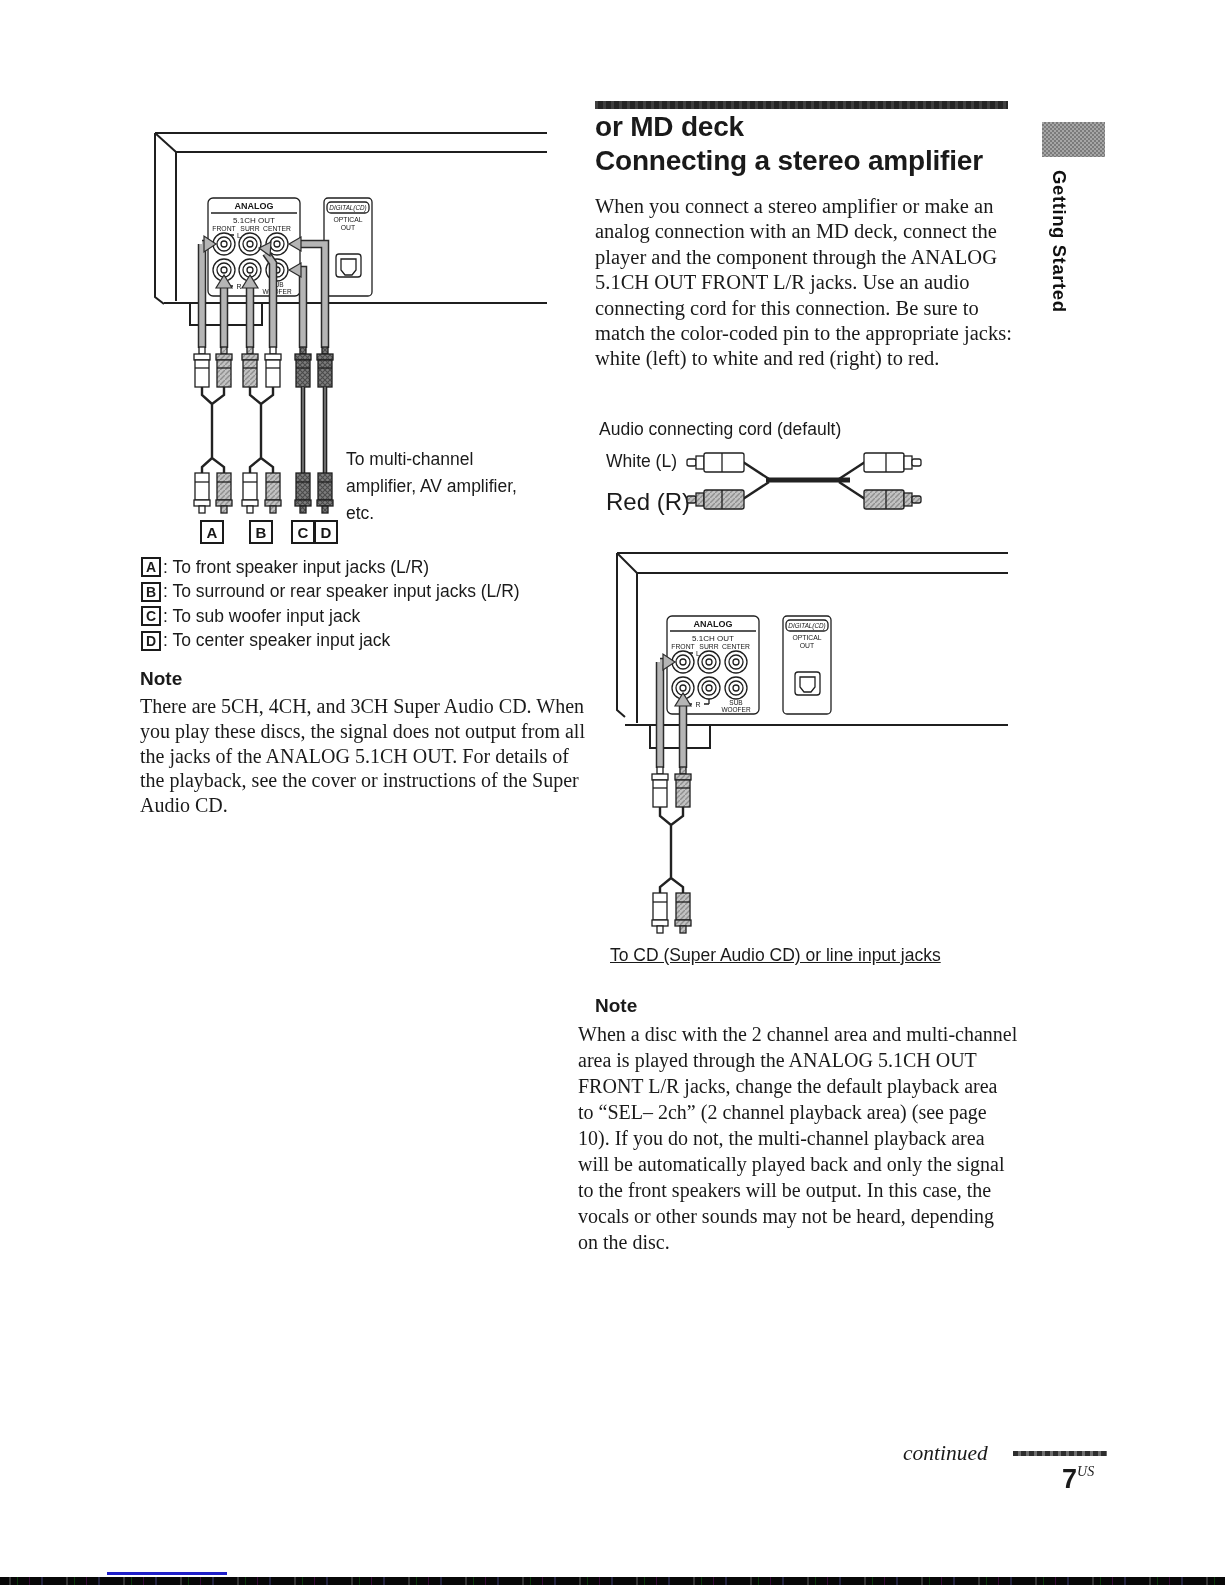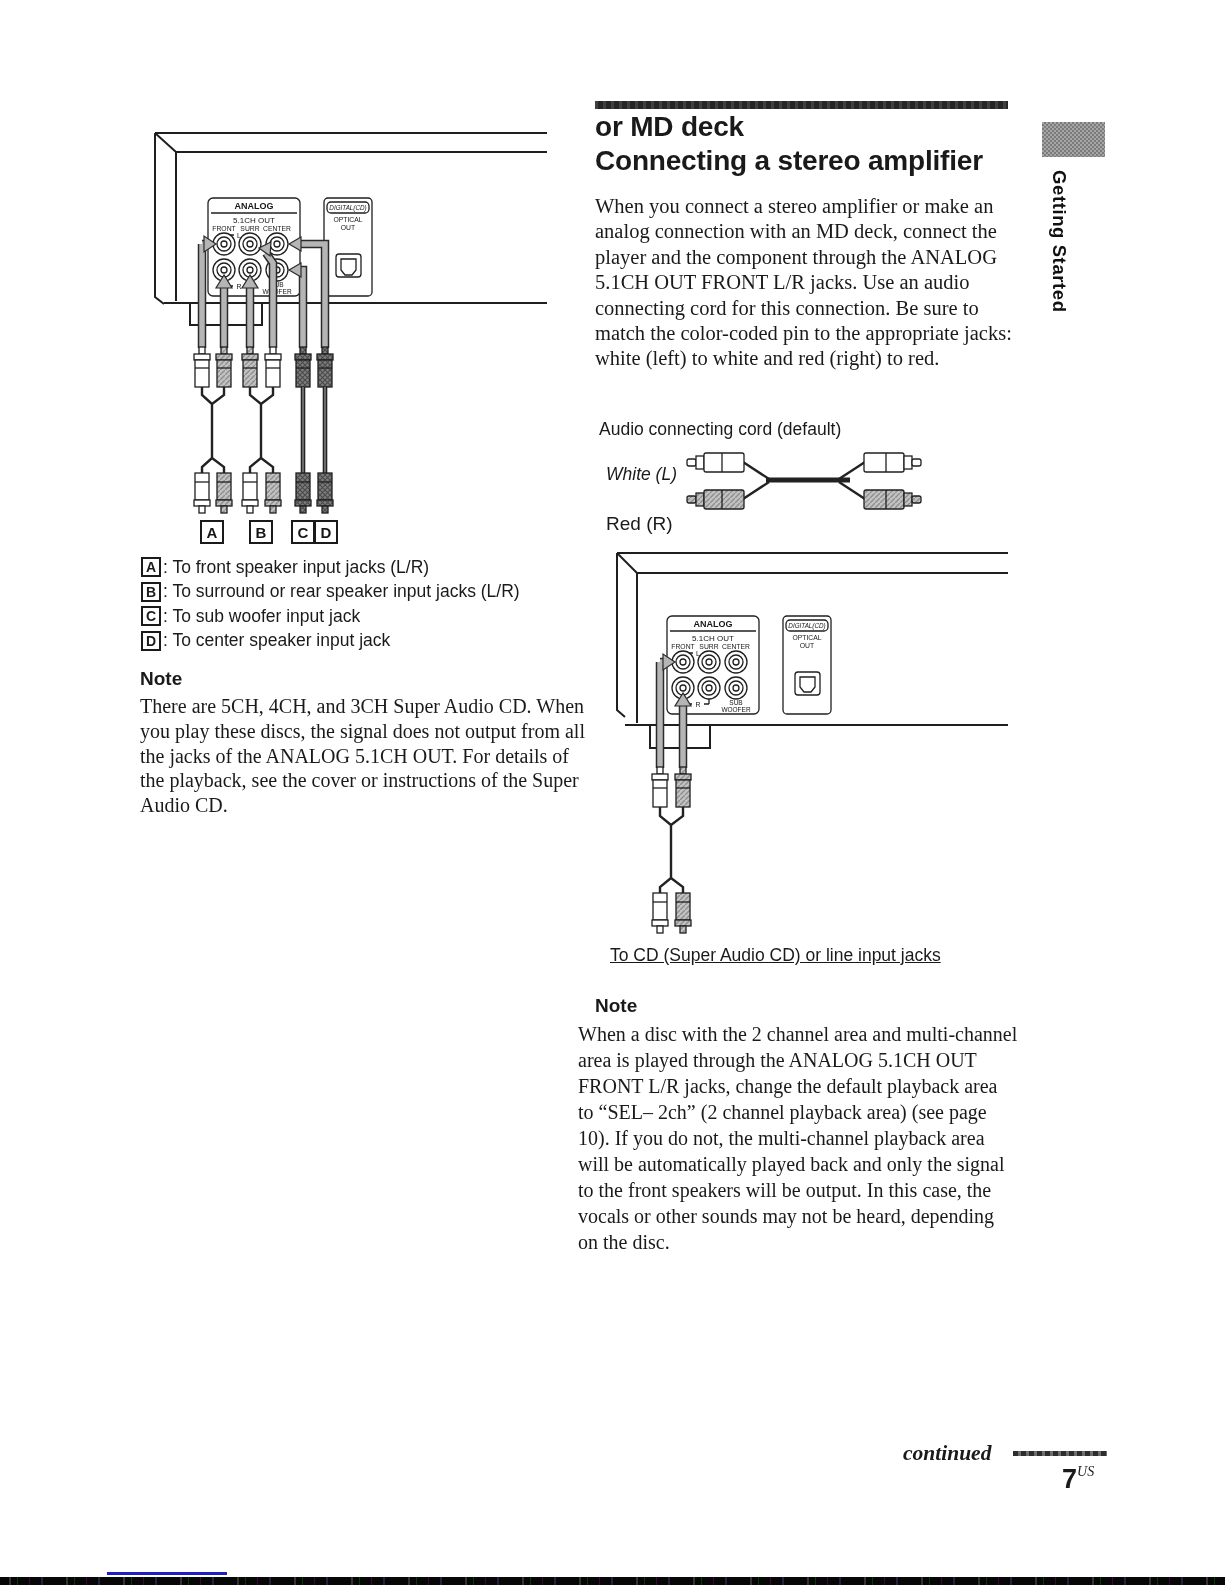--- a/index.html
+++ b/index.html
@@ -11,22 +11,22 @@
 
   
   .title-rule { left:595px; top:101px; width:413px; height:8px;
     background-color:#262626;
     background-image:repeating-linear-gradient(90deg, rgba(255,255,255,.12) 0 3px, transparent 3px 8px); }
   .page-title { left:595px; top:110px; width:440px;
     font-weight:bold; font-size:28px; line-height:34px; letter-spacing:-0.2px; }
   .intro { left:595px; top:194px; width:436px;
     font-family:Liberation Serif, serif; font-size:20.5px; line-height:25.4px; }
   .cord-title { left:599px; top:419px; font-size:17.5px; }
-  .cord-label-white { left:606px; top:464px; font-size:17.5px;font-style:italic; }
-  .cord-label-red { left:606px; top:513px; font-size:19px; }
+  .cord-label-white { left:606px; top:451px; font-size:17.5px; }
+  .cord-label-red { left:606px; top:488px; font-size:24px; }
   .cord-svg { left:595px; top:443px; width:440px; height:82px; }
   .diag2-svg { left:595px; top:540px; width:420px; height:410px; }
   .diag2-caption { left:610px; top:944px; width:380px; font-size:17.5px; line-height:23px;text-decoration:underline; }
   .note-head2 { left:595px; top:995px; font-weight:bold; font-size:19px; }
   .note-body2 { left:578px; top:1021px; width:440px;
     font-family:"Liberation Serif", serif; font-size:20px; line-height:26px; }
 
   
   .diag1-svg { left:140px; top:105px; width:440px; height:452px; }
   .diag1-caption { left:346px; top:446px; width:200px; font-size:17.5px; line-height:27px; }
@@ -43,21 +43,21 @@
   .tab-box { left:1042px; top:122px; width:63px; height:35px;
     background-color:#909090;
     background-image:repeating-conic-gradient(#7b7b7b 0% 25%, #a6a6a6 0% 50%);
     background-size:4px 4px; }
   .tab-label { left:1048px; top:170px; height:220px;
     writing-mode:vertical-rl; text-orientation:sideways;
     font-weight:bold; font-size:18.5px; letter-spacing:0.6px; color:#101010; }
 
   
   .continued { left:903px; top:1441px;
-    font-family:"Liberation Serif", serif; font-style:italic; font-weight:bold; font-size:21.5px; }
+    font-family:"Liberation Serif", serif; font-style:italic; font-weight:normal; font-size:21.5px; }
   .continued-line { left:1013px; top:1451px; width:94px; height:5px;
     background:repeating-linear-gradient(90deg,#2e2e2e 0 5px,#6f6f6f 5px 8px); }
   .page-num { left:1062px; top:1464px; font-weight:bold; font-size:27px; }
   .page-num sup { font-family:"Liberation Serif", serif; font-style:italic;
     font-weight:normal; font-size:14px; position:relative; top:-2px;margin-top:8px; }
 
   
   .blue-line { left:107px; top:1572px; width:120px; height:3px; background:#1e1ec8; }
   .noise-strip { left:0; top:1577px; width:1225px; height:8px; background-color:#070707;
     background-image:repeating-linear-gradient(90deg, transparent 0 9px, #343434 9px 11px,
@@ -264,20 +264,25 @@
       <rect x="110" y="416" width="22" height="22" fill="#fff" stroke="#1a1a1a" stroke-width="2"></rect>
       <rect x="152" y="416" width="22" height="22" fill="#fff" stroke="#1a1a1a" stroke-width="2"></rect>
       <rect x="175" y="416" width="22" height="22" fill="#fff" stroke="#1a1a1a" stroke-width="2"></rect>
       <text class="pl" x="72" y="433" font-size="15" font-weight="bold">A</text>
       <text class="pl" x="121" y="433" font-size="15" font-weight="bold">B</text>
       <text class="pl" x="163" y="433" font-size="15" font-weight="bold">C</text>
       <text class="pl" x="186" y="433" font-size="15" font-weight="bold">D</text>
     </g>
   </svg>
 
+  <div class="abs diag1-caption">
+    <div>To multi-channel</div>
+    <div>amplifier, AV amplifier,</div>
+    <div>etc.</div>
+  </div>
 
   <div class="abs legend">
     <div class="legend-item">
       <span class="tagbox">A</span>
       <span>: To front speaker input jacks (L/R)</span>
     </div>
     <div class="legend-item">
       <span class="tagbox">B</span>
       <span>: To surround or rear speaker input jacks (L/R)</span>
     </div>

